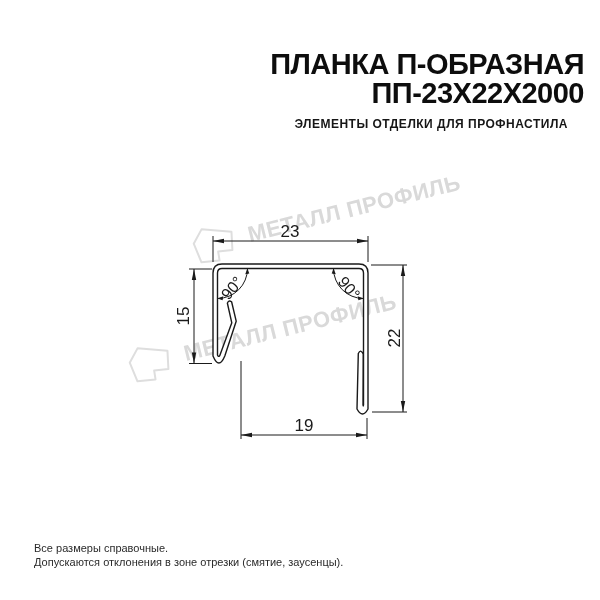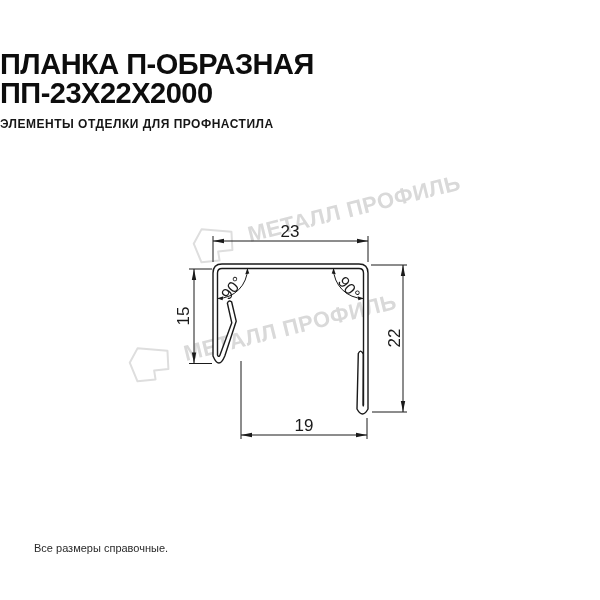--- a/index.html
+++ b/index.html
@@ -3,21 +3,21 @@
 <meta charset="utf-8">
 <style>
   html,body{margin:0;padding:0;}
   body{
     width:600px;height:600px;position:relative;overflow:hidden;
     background:#ffffff;
     font-family:"Liberation Sans",sans-serif;
     --ink:#1a1a1a; --title:#0d0d0d; --watermark:#d9d9d9;
   }
   
-  .header{position:absolute;left:0;right:16px;top:50px;text-align:left;color:var(--title);}
+  .header{position:absolute;left:0;right:16px;top:50px;text-align:right;color:var(--title);}
   .title-line{margin:0;font-size:29px;font-weight:bold;line-height:29px;letter-spacing:-0.5px;}
   .subtitle{margin:9px 16px 0 0;font-size:12px;font-weight:bold;letter-spacing:0.5px;color:#161616;}
   
   .watermark{
     position:absolute;display:flex;align-items:center;gap:9px;white-space:nowrap;
     color:var(--watermark);font-weight:bold;font-size:22px;letter-spacing:0.5px;
     transform-origin:0 50%;transform:rotate(-14deg);user-select:none;
   }
   .wm1{left:193px;top:230px;}
   .wm2{left:129px;top:349px;}
@@ -118,13 +118,14 @@
 </svg>
 
 <div class="header">
   <h1 class="title-line">ПЛАНКА П-ОБРАЗНАЯ</h1>
   <h1 class="title-line">ПП-23Х22Х2000</h1>
   <p class="subtitle">ЭЛЕМЕНТЫ ОТДЕЛКИ ДЛЯ ПРОФНАСТИЛА</p>
 </div>
 
 <div class="footer">
   <p>Все размеры справочные.</p>
+  <p>Допускаются отклонения в зоне отрезки (смятие, заусенцы).</p>
 </div>
 
 </body></html>

